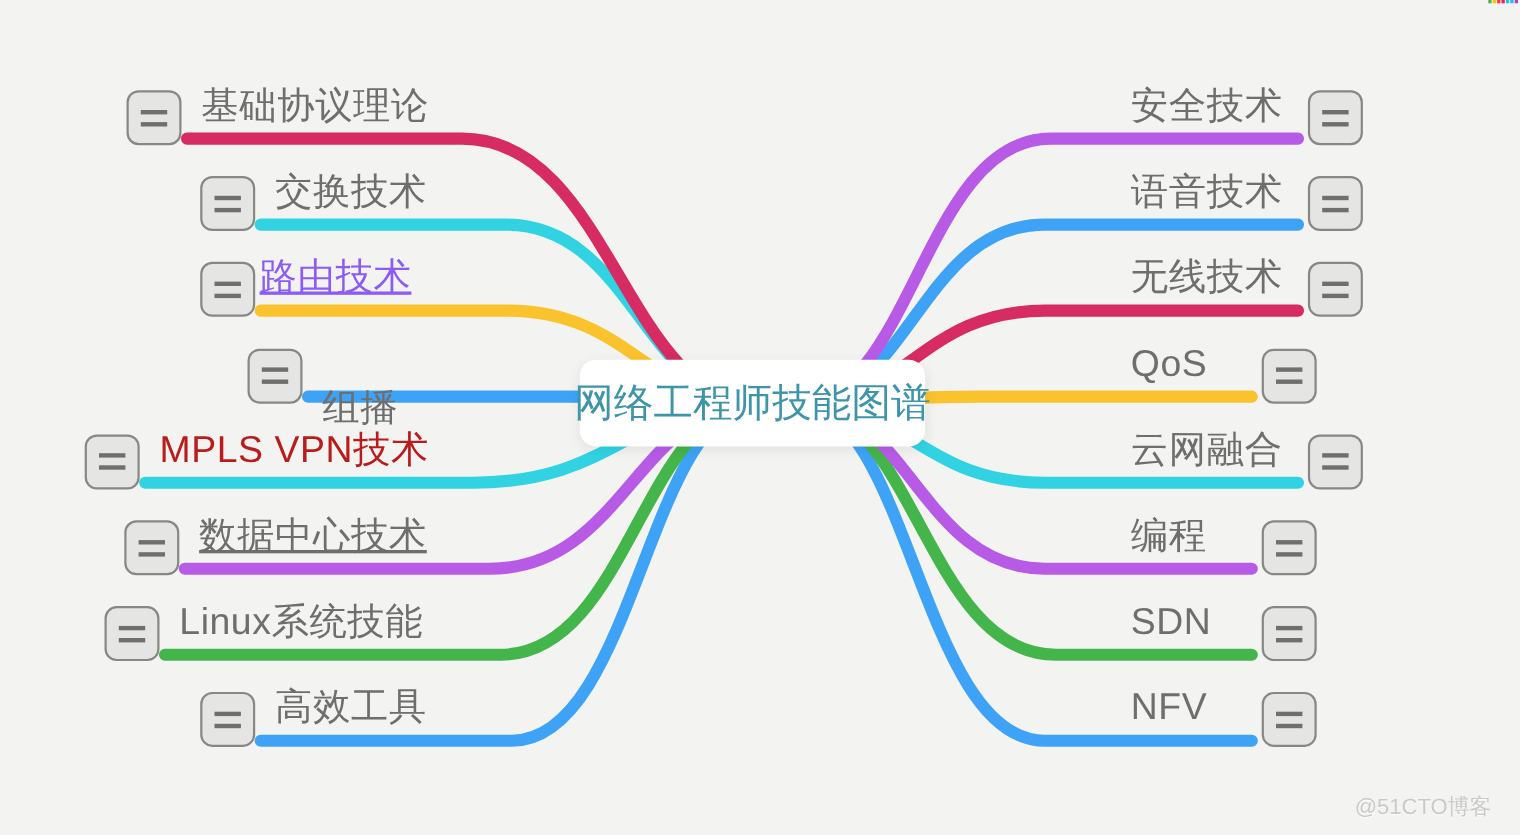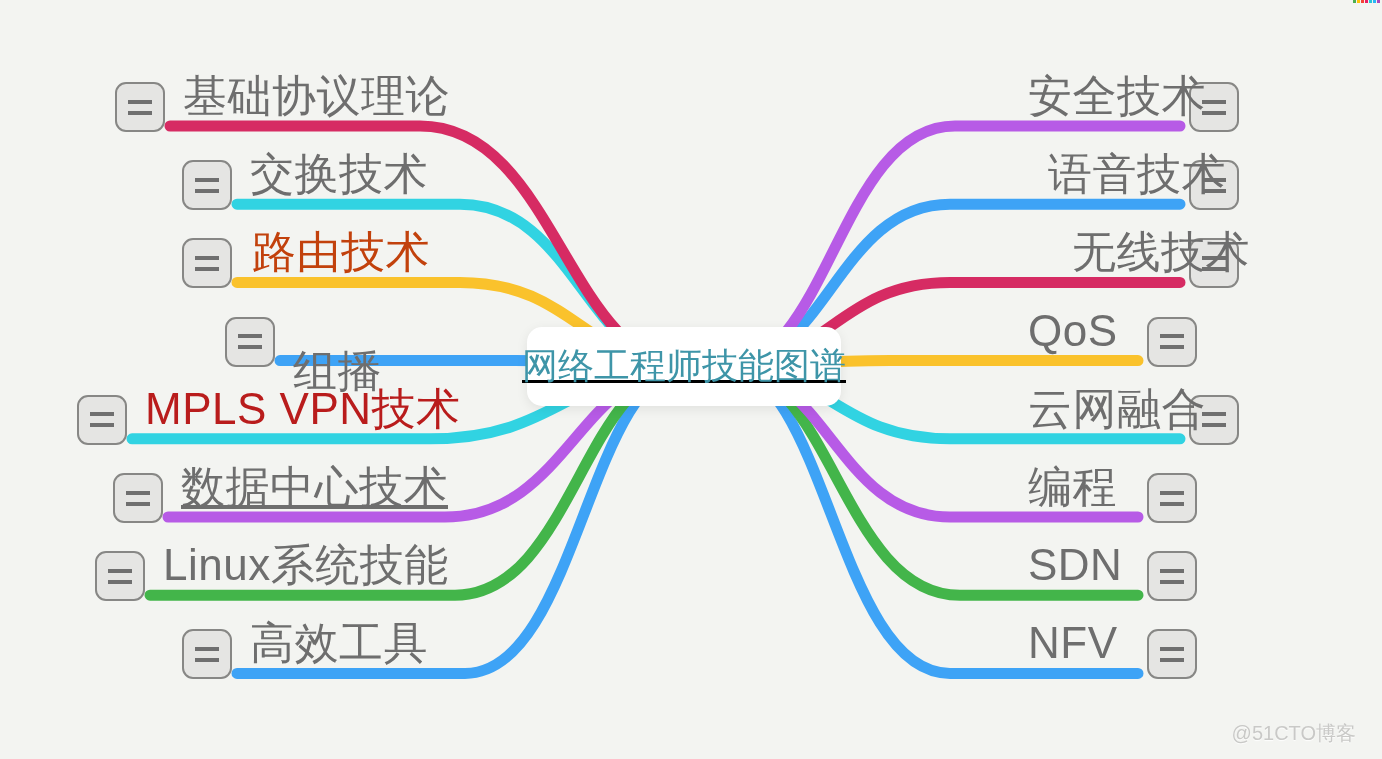--- a/index.html
+++ b/index.html
@@ -22,32 +22,31 @@
     z-index: 3; cursor: pointer;
   }
   .eq-icon {
     width: 24px; height: 15px;
     border-top: 4px solid #6F6F6F;
     border-bottom: 4px solid #6F6F6F;
     box-sizing: border-box;
   }
   .mm-label {
     position: absolute; height: 42px; line-height: 42px;
-    font-size: 44px; color: #6E6E6E;
+    font-size: 34px; color: #6E6E6E;
     white-space: nowrap; z-index: 3; cursor: default;
     letter-spacing: 0.5px;
   }
   .center-node {
     position: absolute; left: 527px; top: 327px;
     width: 314px; height: 79px;
     background: #FFFFFF; border-radius: 15px;
     box-shadow: 0 3px 12px rgba(0,0,0,0.08);
     display: flex; align-items: center; justify-content: center;
     z-index: 5;
-    text-decoration: underline;
   }
   .center-title {
     font-size: 36px; color: #3E95A8; white-space: nowrap;
   }
   .watermark {
     position: absolute; right: 26px; bottom: 12px;
     font-size: 20px; color: #C9C9C7;
     text-shadow: 0 1px 1px rgba(255,255,255,0.9);
     z-index: 6;
   }
@@ -99,21 +98,21 @@
     <span class="eq-icon"></span>
   </div>
 <div class="mm-label" style="left: 183px; top: 75px; color: rgb(110, 110, 110);">基础协议理论</div>
 <div class="mm-btn" style="left: 182px; top: 160.2px;">
     <span class="eq-icon"></span>
   </div>
 <div class="mm-label" style="left: 250px; top: 153.2px; color: rgb(110, 110, 110);">交换技术</div>
 <div class="mm-btn" style="left: 182px; top: 238.4px;">
     <span class="eq-icon"></span>
   </div>
-<div class="mm-label" style="left: 252px; top: 231.4px; color: #c2410c;">路由技术</div>
+<div class="mm-label" style="left: 236px; top: 231.4px; color: #8b5cf6; text-decoration: underline;">路由技术</div>
 <div class="mm-btn" style="left: 225px; top: 316.6px;">
     <span class="eq-icon"></span>
   </div>
 <div class="mm-label" style="left: 293px; top: 309.6px; color: rgb(110, 110, 110); margin-top: 40px;">组播</div>
 <div class="mm-btn" style="left: 77px; top: 394.8px;">
     <span class="eq-icon"></span>
   </div>
 <div class="mm-label" style="left: 145px; top: 387.8px; color: #b91c1c;">MPLS VPN技术</div>
 <div class="mm-btn" style="left: 113px; top: 473px;">
     <span class="eq-icon"></span>
@@ -127,25 +126,25 @@
     <span class="eq-icon"></span>
   </div>
 <div class="mm-label" style="left: 250px; top: 622.4px; color: rgb(110, 110, 110);">高效工具</div>
 <div class="mm-btn" style="left: 1189px; top: 82px;">
     <span class="eq-icon"></span>
   </div>
 <div class="mm-label" style="left: 1028px; top: 75px; color: rgb(110, 110, 110);">安全技术</div>
 <div class="mm-btn" style="left: 1189px; top: 160.2px;">
     <span class="eq-icon"></span>
   </div>
-<div class="mm-label" style="left: 1028px; top: 153.2px; color: rgb(110, 110, 110); margin-left: 20px;">语音技术</div>
+<div class="mm-label" style="left: 1028px; top: 153.2px; color: rgb(110, 110, 110);">语音技术</div>
 <div class="mm-btn" style="left: 1189px; top: 238.4px;">
     <span class="eq-icon"></span>
   </div>
-<div class="mm-label" style="left: 1028px; top: 231.4px; color: rgb(110, 110, 110); margin-left: 44px;">无线技术</div>
+<div class="mm-label" style="left: 1028px; top: 231.4px; color: rgb(110, 110, 110);">无线技术</div>
 <div class="mm-btn" style="left: 1147px; top: 316.6px;">
     <span class="eq-icon"></span>
   </div>
 <div class="mm-label" style="left: 1028px; top: 309.6px; color: rgb(110, 110, 110);">QoS</div>
 <div class="mm-btn" style="left: 1189px; top: 394.8px;">
     <span class="eq-icon"></span>
   </div>
 <div class="mm-label" style="left: 1028px; top: 387.8px; color: rgb(110, 110, 110);">云网融合</div>
 <div class="mm-btn" style="left: 1147px; top: 473px;">
     <span class="eq-icon"></span>

